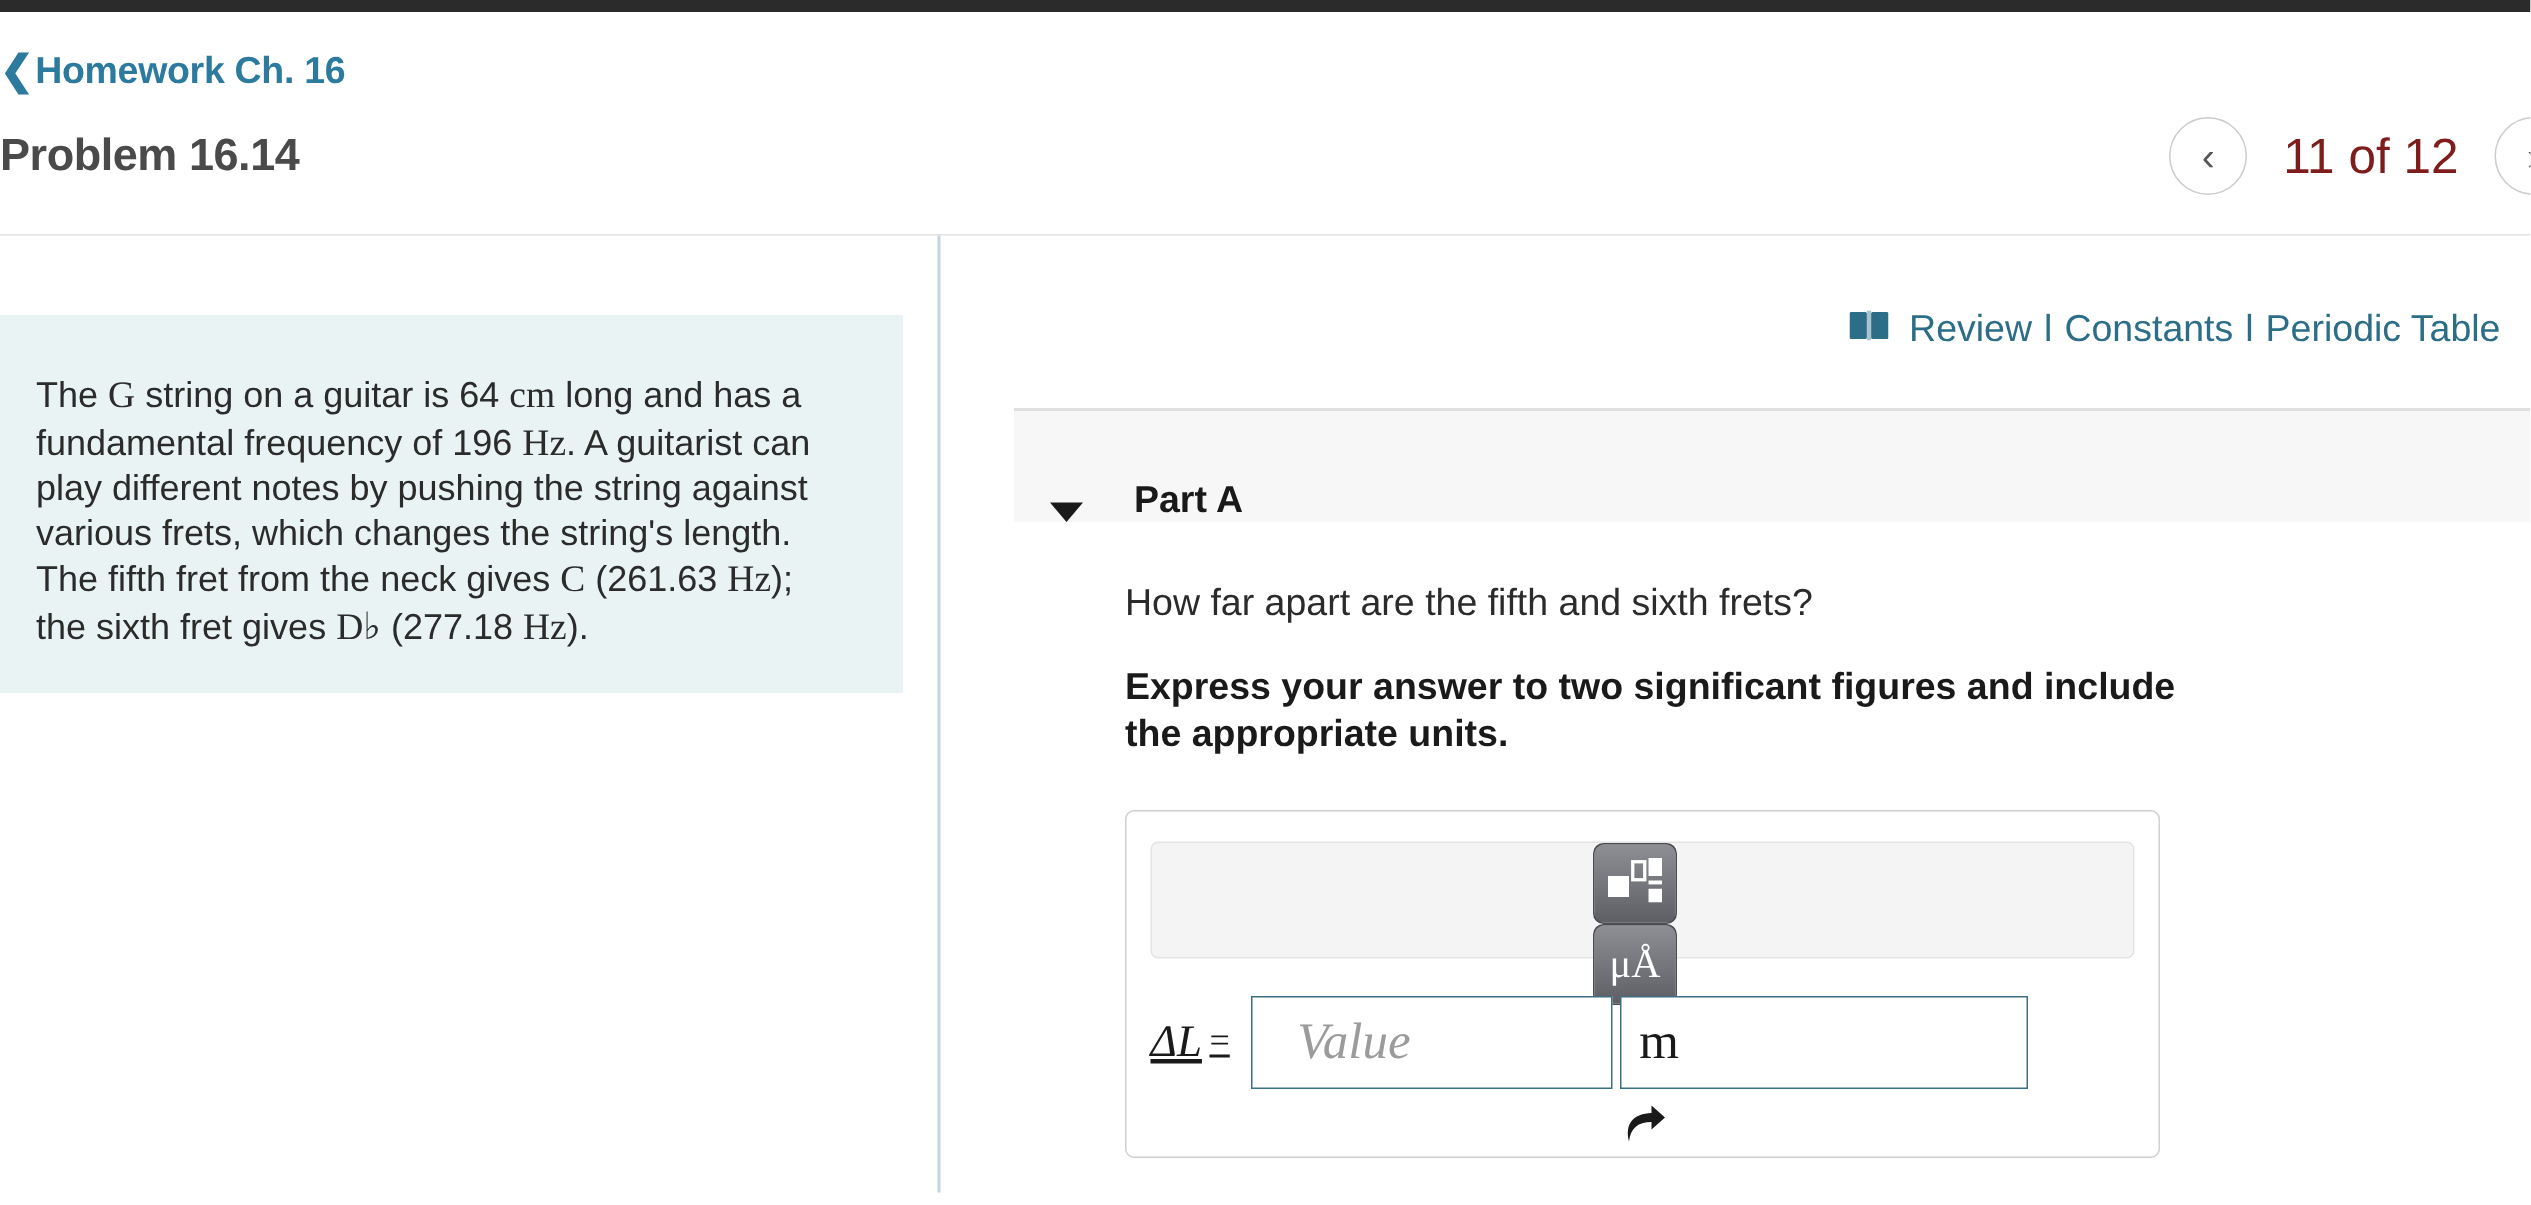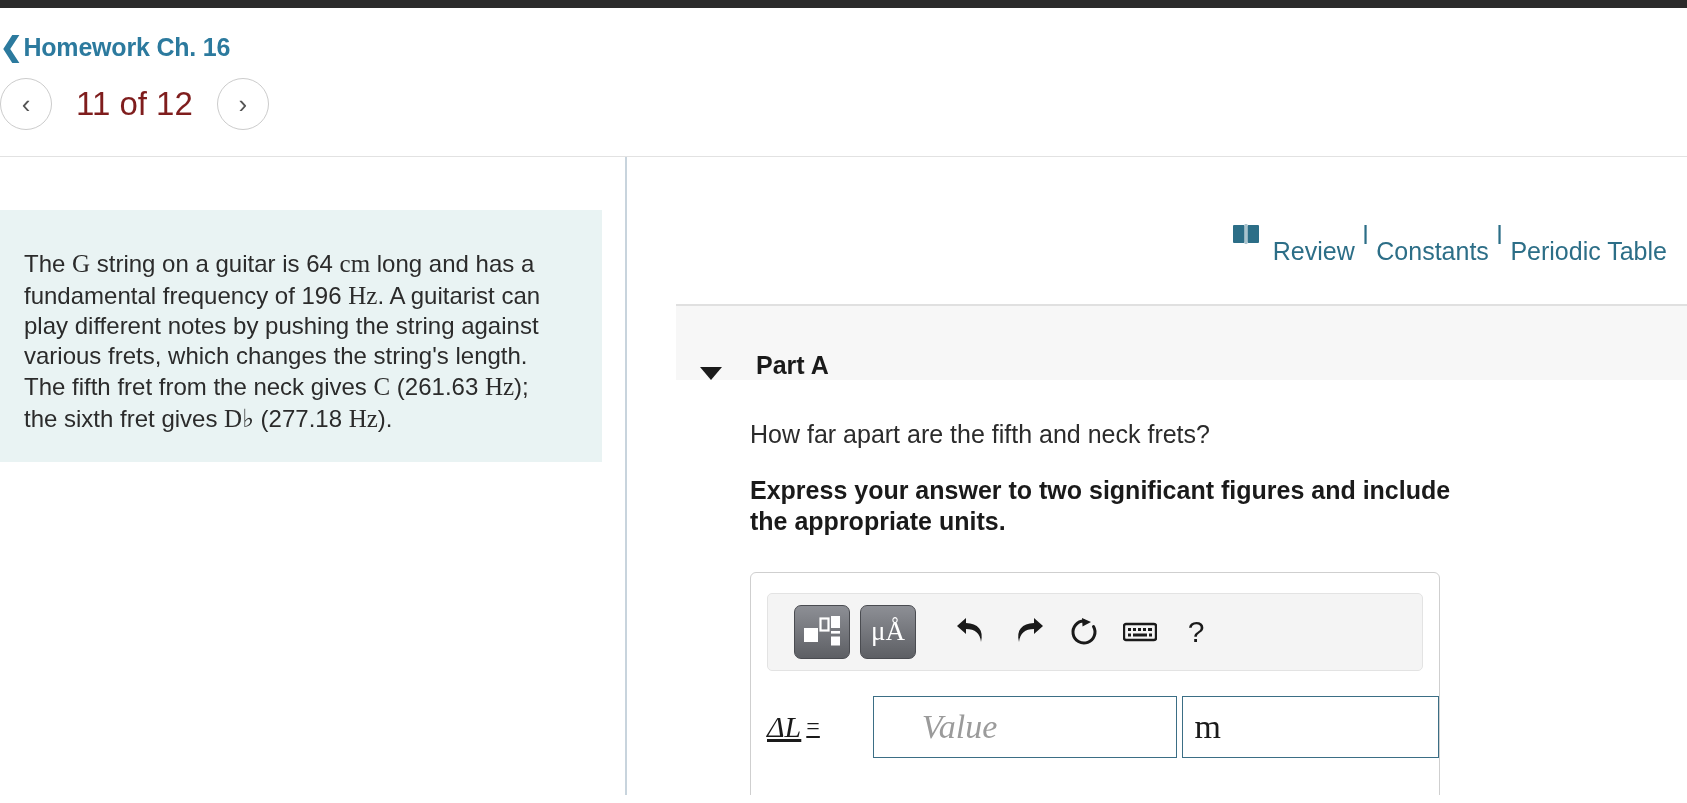--- a/index.html
+++ b/index.html
@@ -130,21 +130,20 @@
     font-size: 25px;
   }
   .book-icon {
     margin-right: 14px;
     display: inline-block;
   }
   .util-links a {
     color: #2c6e87;
     text-decoration: none;
     white-space: nowrap;
-    margin-top: 32px;
   }
   .util-sep {
     color: #2c6e87;
     padding: 0 8px;
   }
 
   .part-header {
     margin: 38px 0 0 49px;
     background: #f7f7f7;
     border-top: 2px solid #e0e0e0;
@@ -198,20 +197,21 @@
     margin: 0 16px;
     background: #f4f4f4;
     border: 1px solid #e3e3e3;
     border-radius: 5px;
     height: 78px;
     display: flex;
     align-items: center;
     padding: 0 26px;
     box-sizing: border-box;
     gap: 0;
+    flex-direction: column;
   }
   .tb-btn {
     width: 56px;
     height: 54px;
     border-radius: 7px;
     background: linear-gradient(#8d8f95, #5d5f64);
     border: 1px solid #4a4c51;
     display: flex;
     align-items: center;
     justify-content: center;
@@ -264,25 +264,24 @@
   .value-box, .unit-box {
     border: 1px solid #3b6e85;
     background: #ffffff;
     box-sizing: border-box;
     display: flex;
     align-items: center;
     font-family: "Liberation Serif", serif;
     font-size: 34px;
   }
   .value-box {
-    width: 319px;
-    padding-left: 48px;
+    width: 241px;
+    padding-left: 30px;
     color: #9b9b9b;
     font-style: italic;
-    margin-left: 39px;
   }
   .unit-box {
     width: 272px;
     margin-left: 5px;
     padding-left: 12px;
     color: #1a1a1a;
   }
 </style>
 </head>
 <body>
@@ -290,20 +289,21 @@
 <div class="topbar"></div>
 
 <div class="header">
   <div class="breadcrumb">
     <a href="#">
       <span class="chev-back">❮</span>
       <span>Homework Ch. 16</span>
     </a>
   </div>
   <div class="title-row">
+    <div class="page-title">Problem 16.14</div>
     <div class="pager">
       <div class="pager-btn">
         <span>‹</span>
       </div>
       <div class="pager-label">11 of 12</div>
       <div class="pager-btn">
         <span>›</span>
       </div>
     </div>
   </div>
@@ -332,21 +332,21 @@
       <a href="#">Constants</a>
       <span class="util-sep">l</span>
       <a href="#">Periodic Table</a>
     </div>
 
     <div class="part-header">
       <div class="caret"></div>
       <div class="part-label">Part A</div>
     </div>
 
-    <div class="question">How far apart are the fifth and neck frets?</div>
+    <div class="question">How far apart are the fifth and sixth frets?</div>
     <div class="instruction">Express your answer to two significant figures and include the appropriate units.</div>
 
     <div class="answer-card">
 
       <div class="mathtoolbar">
         <div class="tb-btn">
           <span>
             <svg width="36" height="32" viewBox="0 0 36 32" xmlns="http://www.w3.org/2000/svg">
               <rect x="0" y="14" width="14" height="14" fill="#ffffff"></rect>
               <rect x="16.5" y="4.5" width="8" height="12" fill="none" stroke="#ffffff" stroke-width="2.2"></rect>

